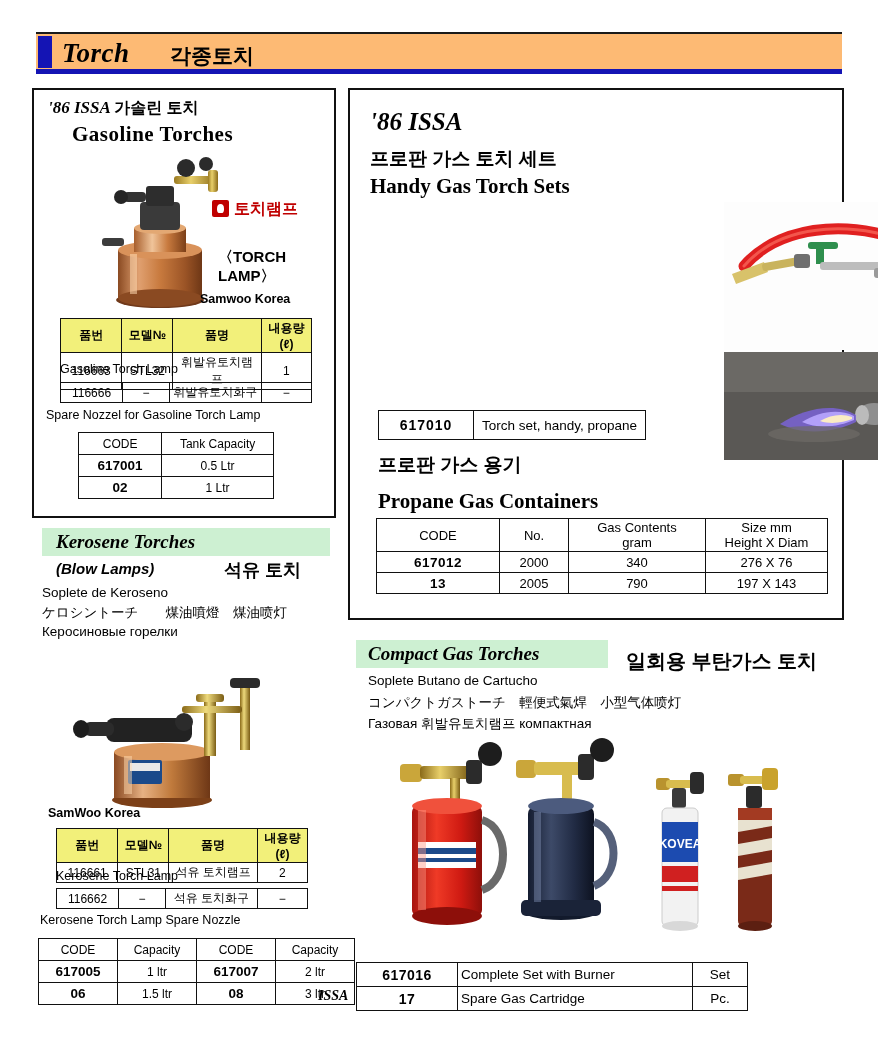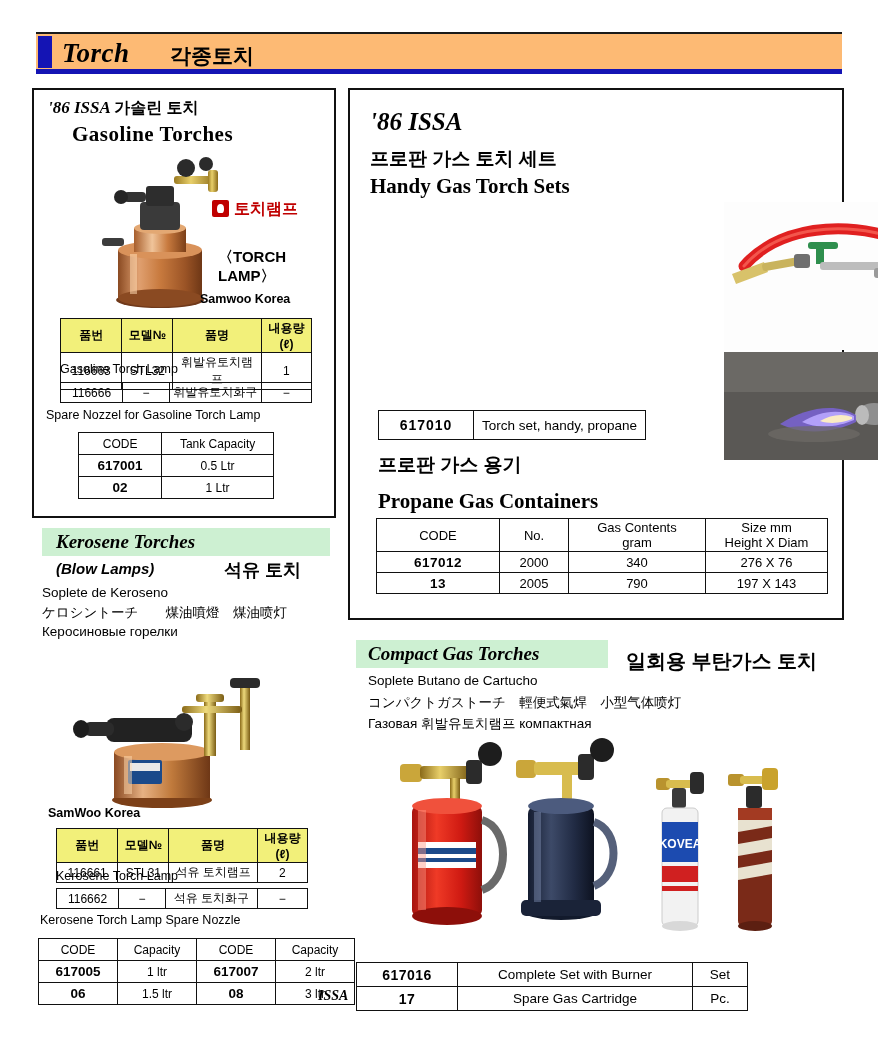--- a/index.html
+++ b/index.html
@@ -353,21 +353,21 @@
   #compact-ru  { position: absolute; left: 368px; top: 715px; font-size: 13.5px; }
 
   #compact-tbl {
     position: absolute;
     left: 356px;
     top: 962px;
     width: 392px;
   }
   #compact-tbl td { height: 21px; font-size: 13.5px; }
   #compact-tbl .code { font-weight: bold; font-size: 14px; letter-spacing: .5px; width: 94px; }
-  #compact-tbl .desc { text-align: center; }
+  #compact-tbl .desc { text-align: left; }
   #compact-tbl .unit { width: 48px; }
 
   
   .photo {
     position: absolute;
     overflow: hidden;
   }
 
   
   #art-gasoline { left: 54px; top: 52px; width: 150px; height: 170px; }

